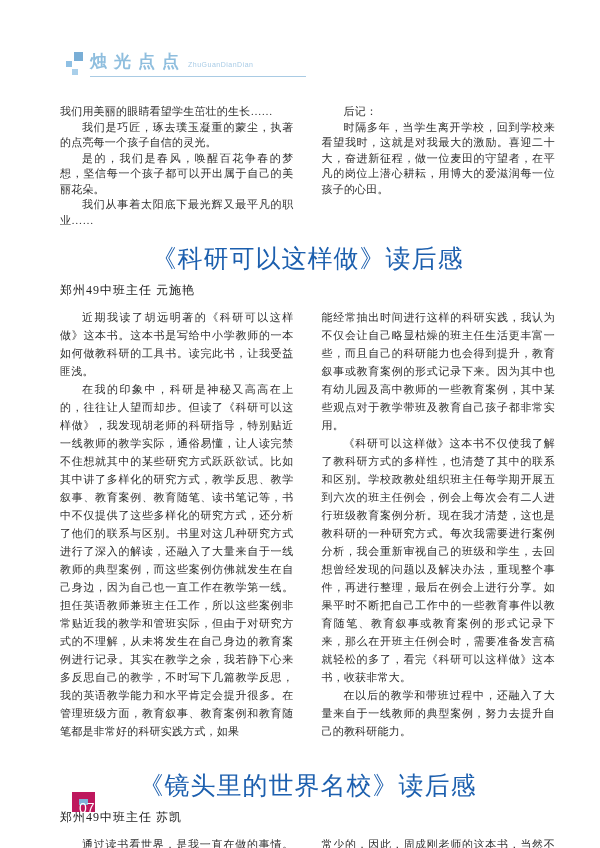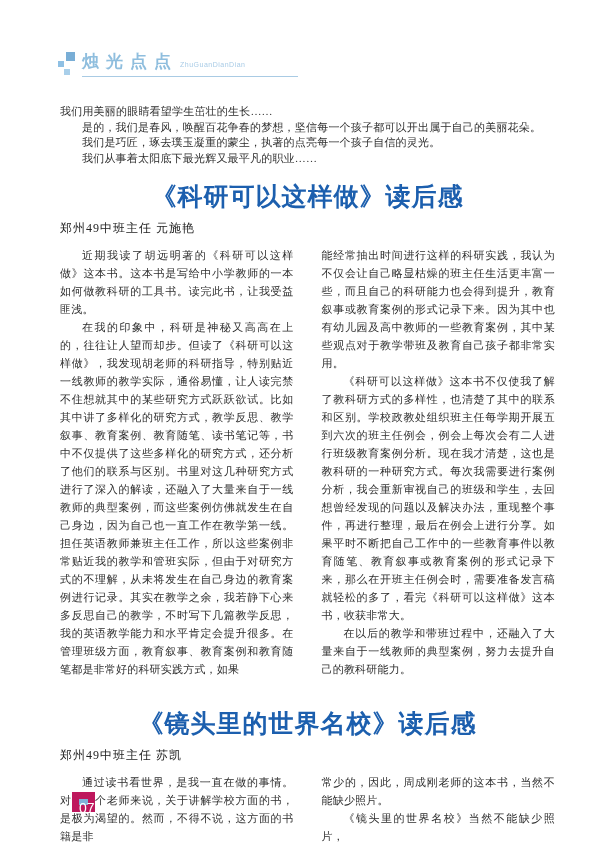--- a/index.html
+++ b/index.html
@@ -4,21 +4,21 @@
 <style>
   * { margin:0; padding:0; box-sizing:border-box; }
   html,body { background:#e9e9e9; }
   body { width:600px; font-family:"Liberation Serif","DejaVu Serif",serif; }
   .page {
     position:relative; width:600px; height:848px; background:#ffffff;
     overflow:hidden;
   }
 
   
-  .masthead { position:absolute; left:58px; top:50px; display:flex; align-items:flex-start; }
+  .masthead { position:absolute; left:66px; top:50px; display:flex; align-items:flex-start; }
   .logo { position:relative; width:18px; height:24px; margin-right:6px; margin-top:2px; }
   .logo .px { position:absolute; display:block; }
   .logo .px-a { width:9px;  height:9px; left:8px; top:0;  background:#79aed6; }
   .logo .px-b { width:6px;  height:6px; left:0;  top:9px; background:#8fc0e4; }
   .logo .px-c { width:6px;  height:6px; left:6px; top:17px; background:#a9cfea; }
   .mast-text { display:flex; flex-direction:column; }
   .mast-row { display:flex; align-items:baseline; }
   .mast-title {
     font-family:"Liberation Sans","DejaVu Sans",sans-serif;
     font-size:17px; font-weight:bold; letter-spacing:7px; color:#8fbede;
@@ -37,21 +37,21 @@
   .para {
     font-size:11px; line-height:15.5px; color:#2e2e2e;
     text-align:justify; letter-spacing:0.2px;
   }
   .body-text .para { line-height:18px; }
   .indent { text-indent:2em; }
 
   .intro { margin-bottom:14px; }
 
   .art-title {
-    text-align:center; color:#1c5fae; font-weight:bold;
+    text-align:center; color:#1c5fae; font-weight:normal;
     font-size:25px; line-height:34px; letter-spacing:1px;
     font-family:"Liberation Serif","DejaVu Serif",serif;
   }
   .art-author {
     text-align:left; font-size:12px; color:#222222;
     line-height:20px; margin-top:4px; margin-bottom:8px; letter-spacing:1px;
   }
   .art2 { margin-top:29px; }
 
   
@@ -80,23 +80,27 @@
       </span>
       <span class="mast-rule"></span>
     </span>
   </header>
 
   <main class="content">
 
     <section class="two-col intro">
       <div class="col">
           <p class="para">我们用美丽的眼睛看望学生茁壮的生长……</p>
+          <p class="para indent">我们是巧匠，琢去璞玉凝重的蒙尘，执著的点亮每一个孩子自信的灵光。</p>
           <p class="para indent">是的，我们是春风，唤醒百花争春的梦想，坚信每一个孩子都可以开出属于自己的美丽花朵。</p>
-          <p class="para indent">我们是巧匠，琢去璞玉凝重的蒙尘，执著的点亮每一个孩子自信的灵光。</p>
           <p class="para indent">我们从事着太阳底下最光辉又最平凡的职业……</p>
+        </div>
+      <div class="col">
+          <p class="para indent">后记：</p>
+          <p class="para indent">时隔多年，当学生离开学校，回到学校来看望我时，这就是对我最大的激励。喜迎二十大，奋进新征程，做一位麦田的守望者，在平凡的岗位上潜心耕耘，用博大的爱滋润每一位孩子的心田。</p>
         </div>
     </section>
 
     <section>
       <h1 class="art-title">《科研可以这样做》读后感</h1>
       <div class="art-author">郑州49中班主任 元施艳</div>
       <div class="two-col body-text">
         <div class="col">
             <p class="para indent">近期我读了胡远明著的《科研可以这样做》这本书。这本书是写给中小学教师的一本如何做教科研的工具书。读完此书，让我受益匪浅。</p>
             <p class="para indent">在我的印象中，科研是神秘又高高在上的，往往让人望而却步。但读了《科研可以这样做》，我发现胡老师的科研指导，特别贴近一线教师的教学实际，通俗易懂，让人读完禁不住想就其中的某些研究方式跃跃欲试。比如其中讲了多样化的研究方式，教学反思、教学叙事、教育案例、教育随笔、读书笔记等，书中不仅提供了这些多样化的研究方式，还分析了他们的联系与区别。书里对这几种研究方式进行了深入的解读，还融入了大量来自于一线教师的典型案例，而这些案例仿佛就发生在自己身边，因为自己也一直工作在教学第一线。担任英语教师兼班主任工作，所以这些案例非常贴近我的教学和管班实际，但由于对研究方式的不理解，从未将发生在自己身边的教育案例进行记录。其实在教学之余，我若静下心来多反思自己的教学，不时写下几篇教学反思，我的英语教学能力和水平肯定会提升很多。在管理班级方面，教育叙事、教育案例和教育随笔都是非常好的科研实践方式，如果</p>

